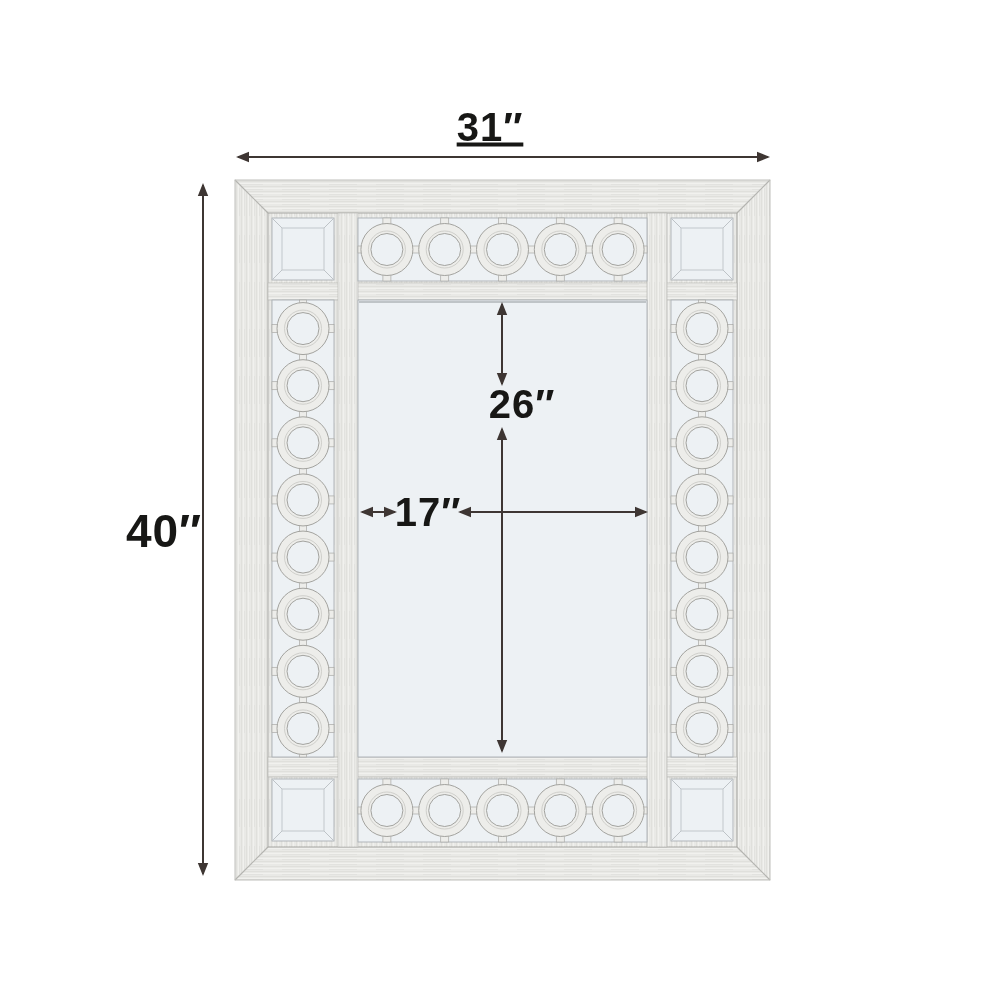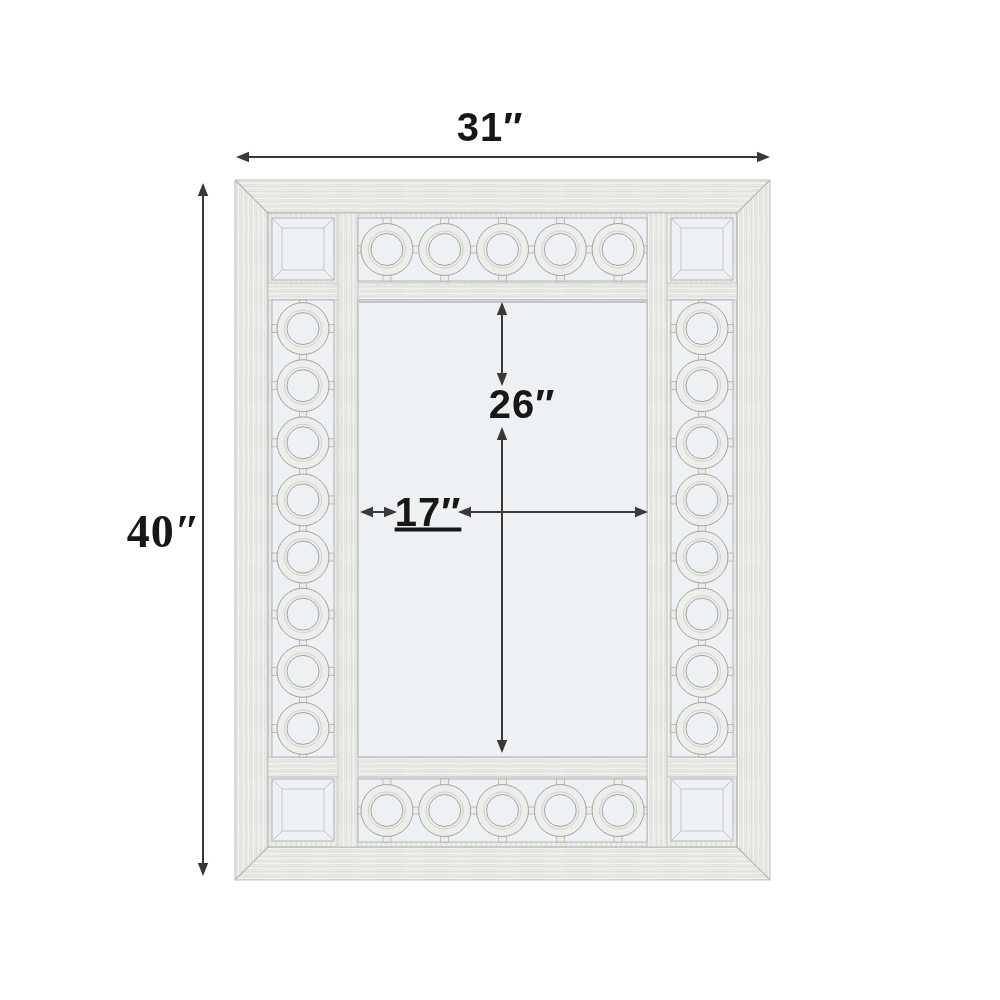--- a/index.html
+++ b/index.html
@@ -6,24 +6,24 @@
   .canvas{
     position:relative;width:1000px;height:1000px;background:#ffffff;
     font-family:"Liberation Sans",sans-serif;overflow:hidden;
   }
   #diagram-svg{position:absolute;left:0;top:0;}
   .dim-label{
     position:absolute;transform:translate(-50%,-50%);
     font-weight:bold;color:#171715;letter-spacing:1px;white-space:nowrap;
     font-family:"Liberation Sans",sans-serif;
   }
-  #label-overall-width{left:490px;top:127px;font-size:40px;}
-  #label-overall-height{left:164px;top:531px;font-size:46px;font-family:Liberation Serif, serif;}
+  #label-overall-width{left:490px;top:127px;font-size:40px;text-decoration:underline;}
+  #label-overall-height{left:164px;top:531px;font-size:46px;}
   #label-inner-height{left:522px;top:404px;font-size:40px;}
-  #label-inner-width{left:428px;top:512px;font-size:40px;text-decoration:underline;}
+  #label-inner-width{left:428px;top:512px;font-size:40px;}
 </style>
 </head>
 <body>
 
 <div class="canvas">
 
   <svg id="diagram-svg" width="1000" height="1000" viewBox="0 0 1000 1000">
     <defs>
       <pattern id="brushH" width="47" height="5" patternUnits="userSpaceOnUse">
         <rect width="47" height="5" fill="#e9e9e6"></rect>

